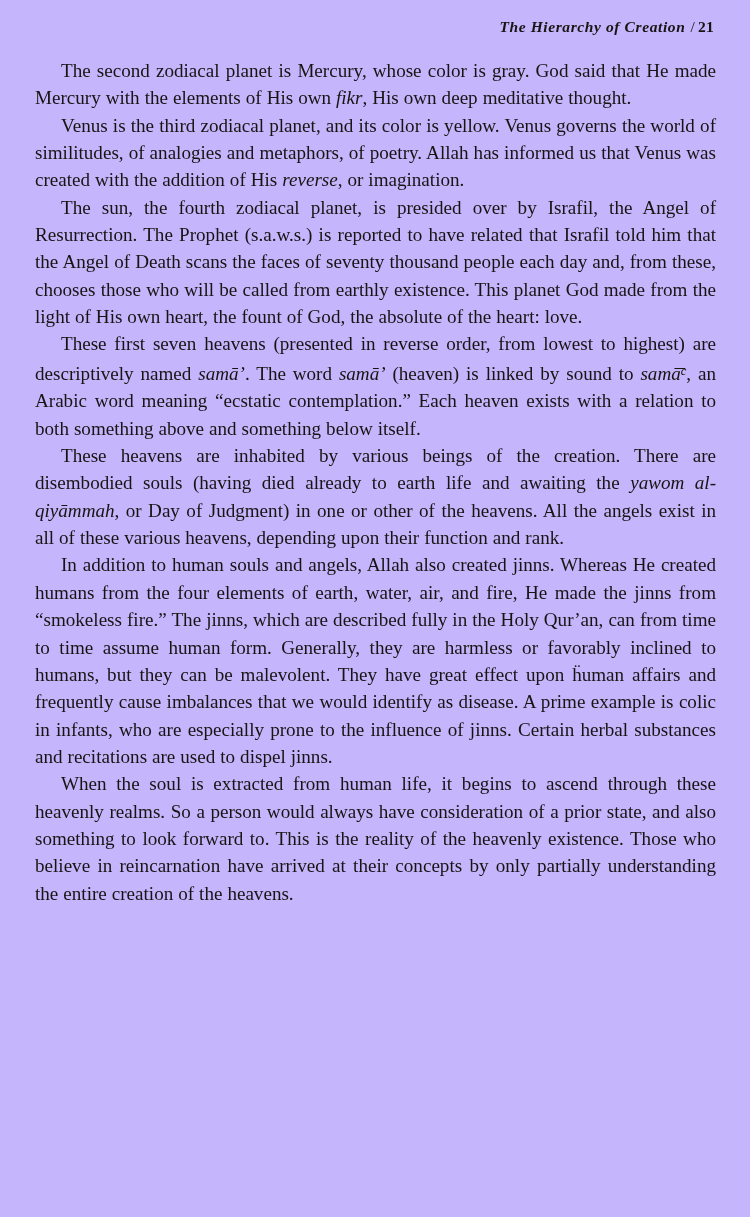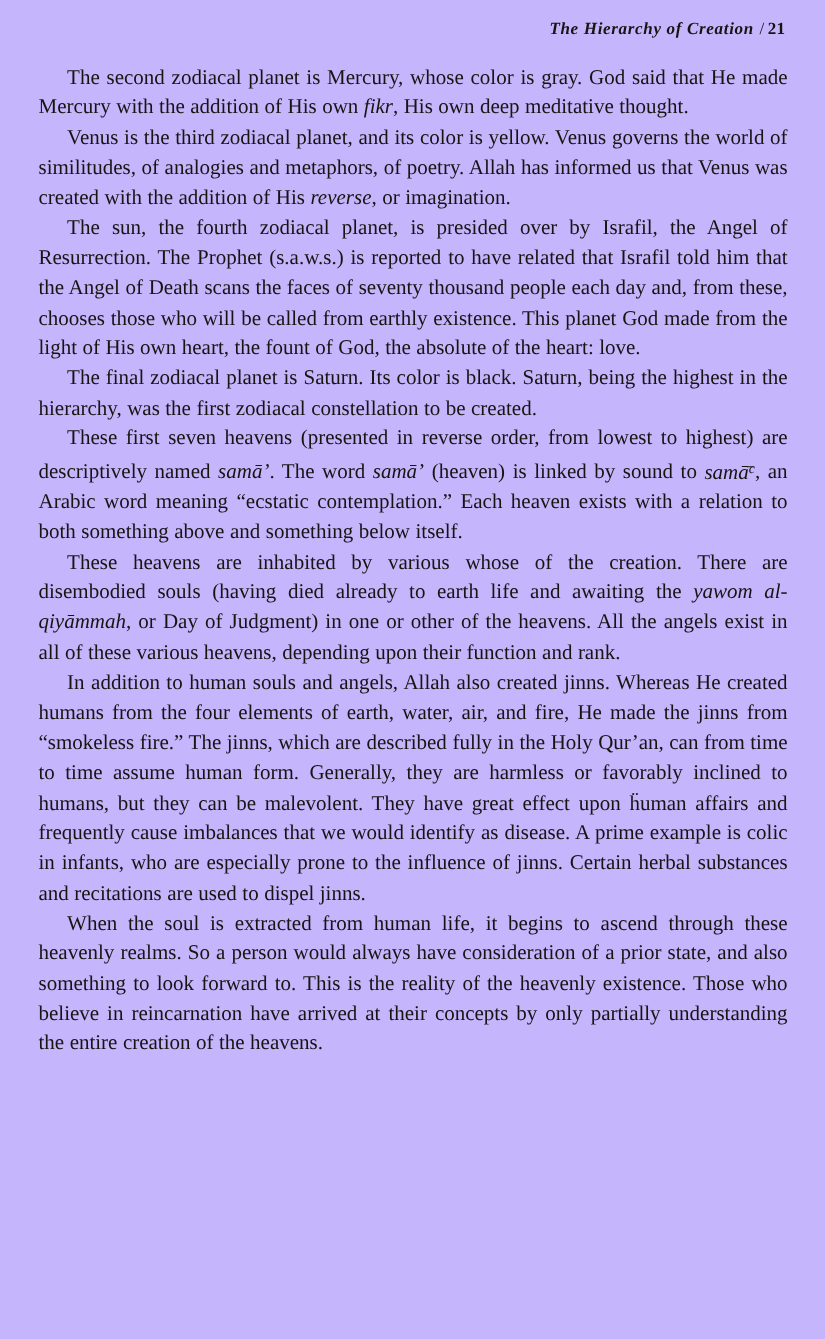--- a/index.html
+++ b/index.html
@@ -71,23 +71,22 @@
 </head>
 <body>
 
 <div class="page">
 
   <div class="running-head">
     <span class="rh-title">The Hierarchy of Creation</span><span class="rh-sep">/</span><span class="rh-folio">21</span>
   </div>
 
   <div class="body-text" id="body-text">
-      <p id="para-mercury"><span>The second zodiacal planet is Mercury, whose color is gray. God said that He made Mercury with the addition of His own </span><i>fikr</i><span>, His own deep meditative thought.</span></p>
+      <p id="para-mercury"><span>The second zodiacal planet is Mercury, whose color is gray. God said that He made Mercury with the elements of His own </span><i>fikr</i><span>, His own deep meditative thought.</span></p>
       <p id="para-venus"><span>Venus is the third zodiacal planet, and its color is yellow. Venus governs the world of similitudes, of analogies and metaphors, of poetry. Allah has informed us that Venus was created with the addition of His </span><i>reverse</i><span>, or imagination.</span></p>
       <p id="para-sun"><span>The sun, the fourth zodiacal planet, is presided over by Israfil, the Angel of Resurrection. The Prophet (s.a.w.s.) is reported to have related that Israfil told him that the Angel of Death scans the faces of seventy thousand people each day and, from these, chooses those who will be called from earthly existence. This planet God made from the light of His own heart, the fount of God, the absolute of the heart: love.</span></p>
-      <p id="para-saturn"><span>The final zodiacal planet is Saturn. Its color is black. Saturn, being the highest in the hierarchy, was the first zodiacal constellation to be created.</span></p>
       <p id="para-sama"><span>These first seven heavens (presented in reverse order, from lowest to highest) are descriptively named </span><i>samā’</i><span>. The word </span><i>samā’</i><span> (heaven) is linked by sound to </span><i>samā̄<span class="sup-c">c</span></i><span>, an Arabic word meaning “ecstatic contemplation.” Each heaven exists with a relation to both something above and something below itself.</span></p>
-      <p id="para-inhabitants"><span>These heavens are inhabited by various whose of the creation. There are disembodied souls (having died already to earth life and awaiting the </span><i>yawom al-qiyāmmah</i><span>, or Day of Judgment) in one or other of the heavens. All the angels exist in all of these various heavens, depending upon their function and rank.</span></p>
+      <p id="para-inhabitants"><span>These heavens are inhabited by various beings of the creation. There are disembodied souls (having died already to earth life and awaiting the </span><i>yawom al-qiyāmmah</i><span>, or Day of Judgment) in one or other of the heavens. All the angels exist in all of these various heavens, depending upon their function and rank.</span></p>
       <p id="para-jinns"><span>In addition to human souls and angels, Allah also created jinns. Whereas He created humans from the four elements of earth, water, air, and fire, He made the jinns from “smokeless fire.” The jinns, which are described fully in the Holy Qur’an, can from time to time assume human form. Generally, they are harmless or favorably inclined to humans, but they can be malevolent. They have great effect upon ḧuman affairs and frequently cause imbalances that we would identify as disease. A prime example is colic in infants, who are especially prone to the influence of jinns. Certain herbal substances and recitations are used to dispel jinns.</span></p>
       <p id="para-soul-ascent"><span>When the soul is extracted from human life, it begins to ascend through these heavenly realms. So a person would always have consideration of a prior state, and also something to look forward to. This is the reality of the heavenly existence. Those who believe in reincarnation have arrived at their concepts by only partially understanding the entire creation of the heavens.</span></p>
     </div>
 
 </div>
 
 </body></html>

